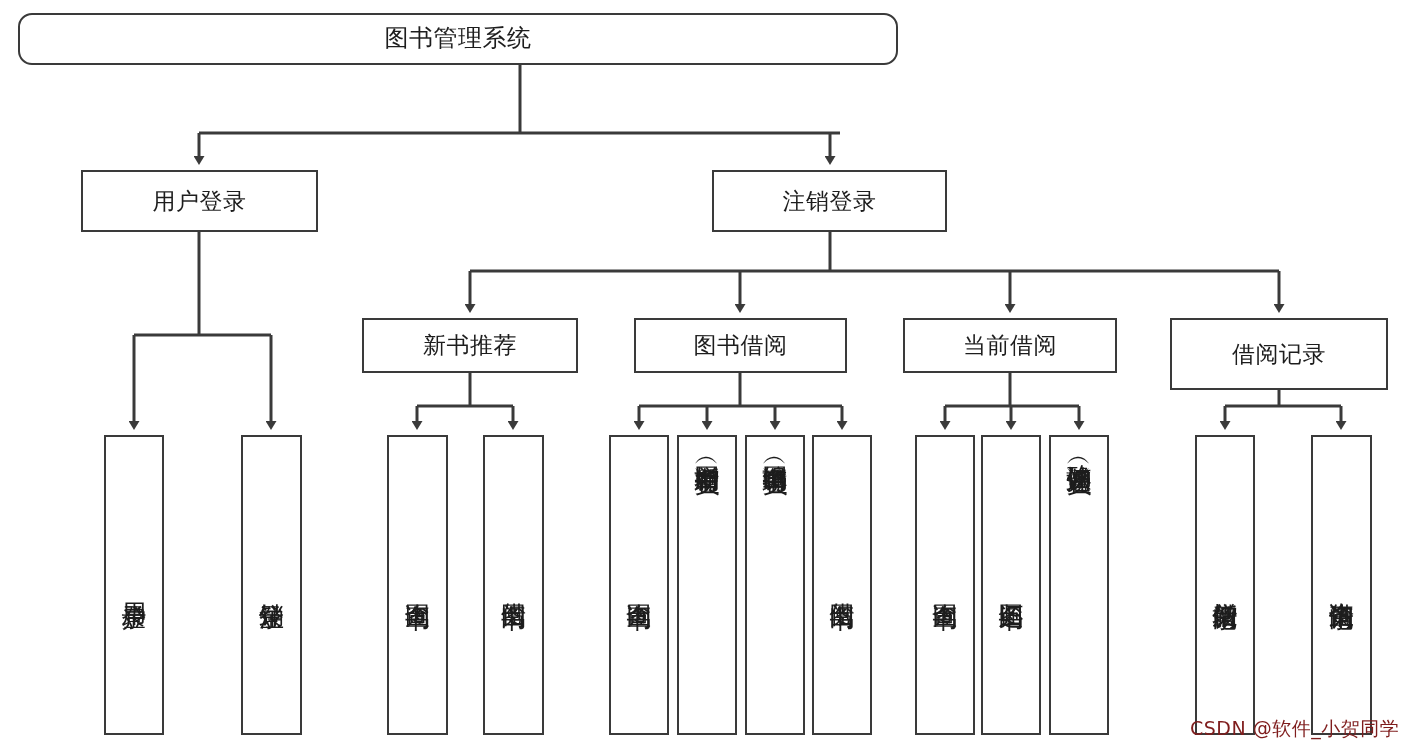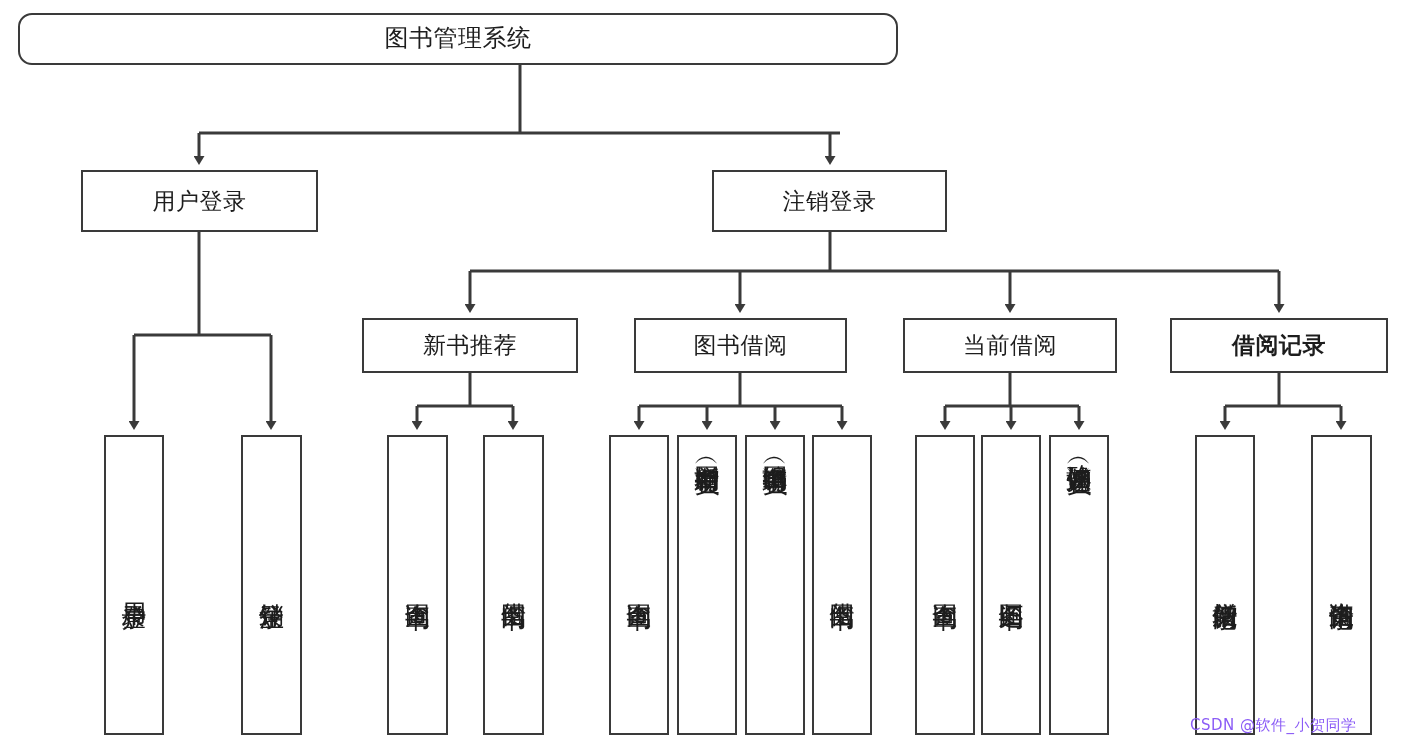--- a/index.html
+++ b/index.html
@@ -62,22 +62,22 @@
     white-space: nowrap;
     margin: 0 auto;
   }
   .node.vert.centered {
     align-items: center;
     padding-top: 0;
   }
   .watermark {
     position: absolute;
     z-index: 3;
-    color: #8b5cf6;
-    font-size: 15px;
+    color: #7f1d1d;
+    font-size: 19px;
     white-space: nowrap;
     font-family: "DejaVu Sans", "Liberation Sans", sans-serif;
     letter-spacing: 0.5px;
   }
 </style>
 </head>
 <body>
 
 <div id="canvas">
 
@@ -144,21 +144,21 @@
 
   <div class="node horiz" style="left:634px; top:318px; width:213px; height:55px;">
     <span class="label">图书借阅</span>
   </div>
   <div class="node horiz" style="left:362px; top:318px; width:216px; height:55px;">
     <span class="label">新书推荐</span>
   </div>
   <div class="node horiz" style="left:903px; top:318px; width:214px; height:55px;text-align:center;">
     <span class="label">当前借阅</span>
   </div>
-  <div class="node horiz" style="left:1170px; top:318px; width:218px; height:55px;font-weight:bold;">
+  <div class="node horiz" style="left:1170px; top:318px; width:218px; height:72px;">
     <span class="label">借阅记录</span>
   </div>
 
   <div class="node vert centered" style="left:104px; top:435px; width:60px; height:300px;">
     <span class="label">用户登录</span>
   </div>
   <div class="node vert centered" style="left:241px; top:435px; width:61px; height:300px;">
     <span class="label">注销登录</span>
   </div>
 

